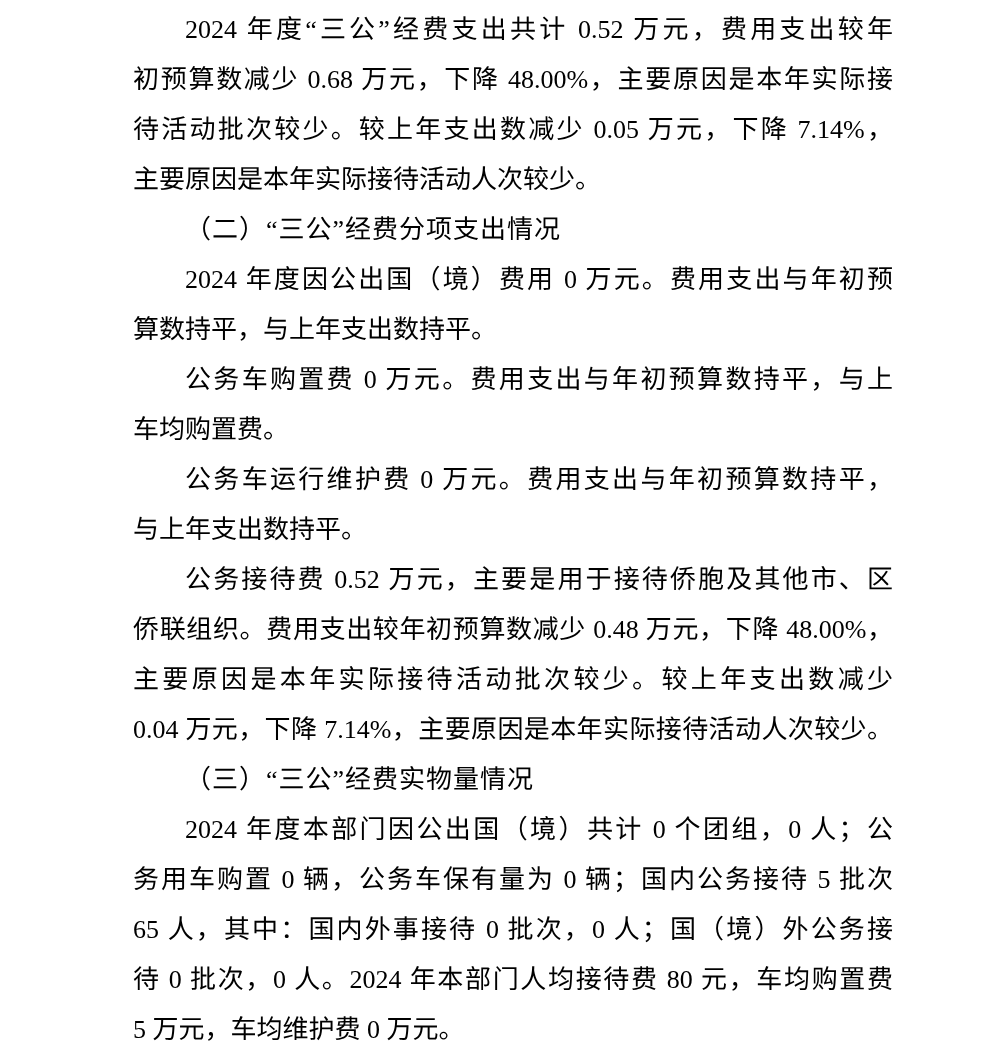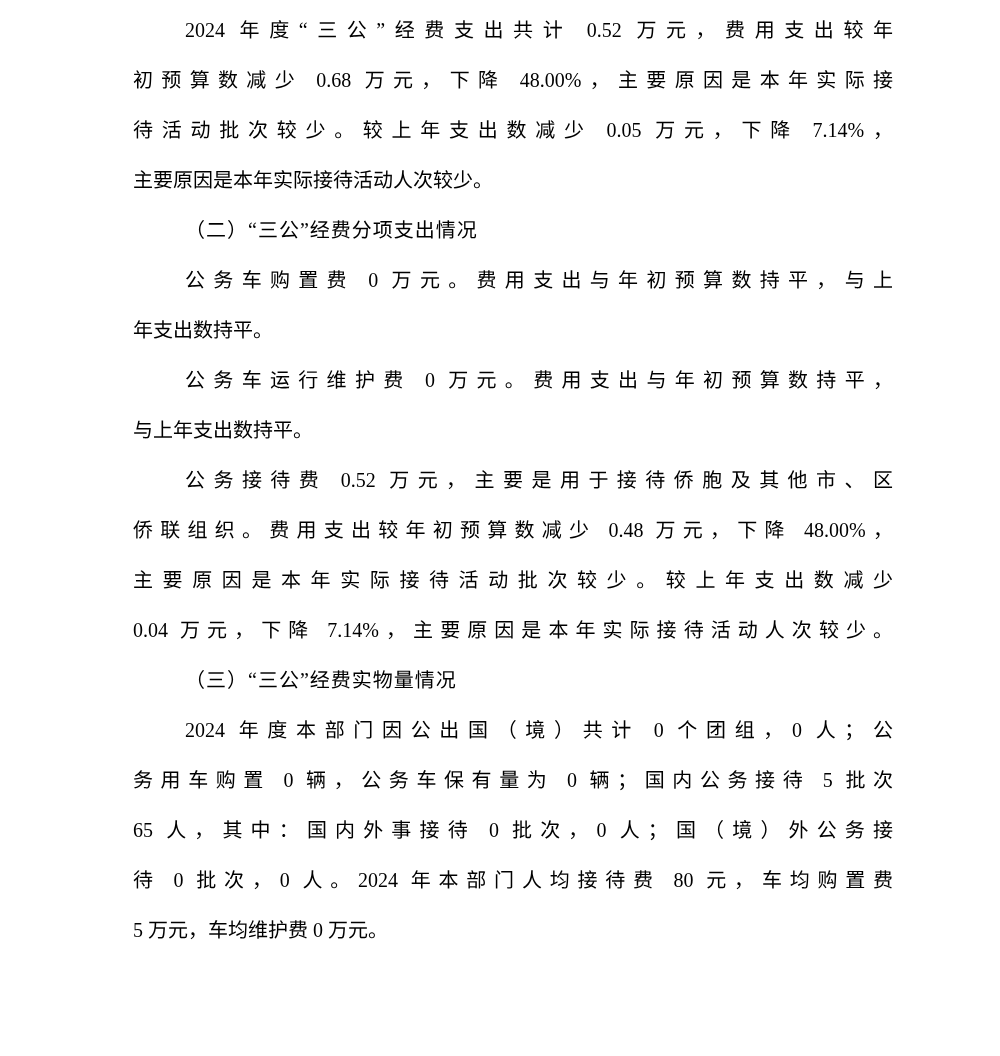--- a/index.html
+++ b/index.html
@@ -20,21 +20,21 @@
     height: 1056px;
     padding: 5px 107px 6px 133px;
     overflow: hidden;
   }
   .para {
     margin: 0;
     padding: 0;
   }
   .line {
     display: block;
-    font-size: 20px;
+    font-size: 26px;
     line-height: 50px;
     white-space: nowrap;
     text-align: justify;
     text-align-last: justify;
     -moz-text-align-last: justify;
   }
   .line.last {
     text-align-last: left;
     -moz-text-align-last: left;
   }
@@ -55,24 +55,28 @@
     <span class="line indent">2024 年度“三公”经费支出共计 0.52 万元，费用支出较年</span>
     <span class="line">初预算数减少 0.68 万元，下降 48.00%，主要原因是本年实际接</span>
     <span class="line">待活动批次较少。较上年支出数减少 0.05 万元，下降 7.14%，</span>
     <span class="line last">主要原因是本年实际接待活动人次较少。</span>
   </p>
 
   <p class="para heading">
     <span class="line indent last">（二）“三公”经费分项支出情况</span>
   </p>
 
+  <p class="para">
+    <span class="line indent">2024 年度因公出国（境）费用 0 万元。费用支出与年初预</span>
+    <span class="line last">算数持平，与上年支出数持平。</span>
+  </p>
 
   <p class="para">
     <span class="line indent">公务车购置费 0 万元。费用支出与年初预算数持平，与上</span>
-    <span class="line last">年支出数持平。</span>
+    <span class="line last">车均购置费。</span>
   </p>
 
   <p class="para">
     <span class="line indent">公务车运行维护费 0 万元。费用支出与年初预算数持平，</span>
     <span class="line last">与上年支出数持平。</span>
   </p>
 
   <p class="para">
     <span class="line indent">公务接待费 0.52 万元，主要是用于接待侨胞及其他市、区</span>
     <span class="line">侨联组织。费用支出较年初预算数减少 0.48 万元，下降 48.00%，</span>

